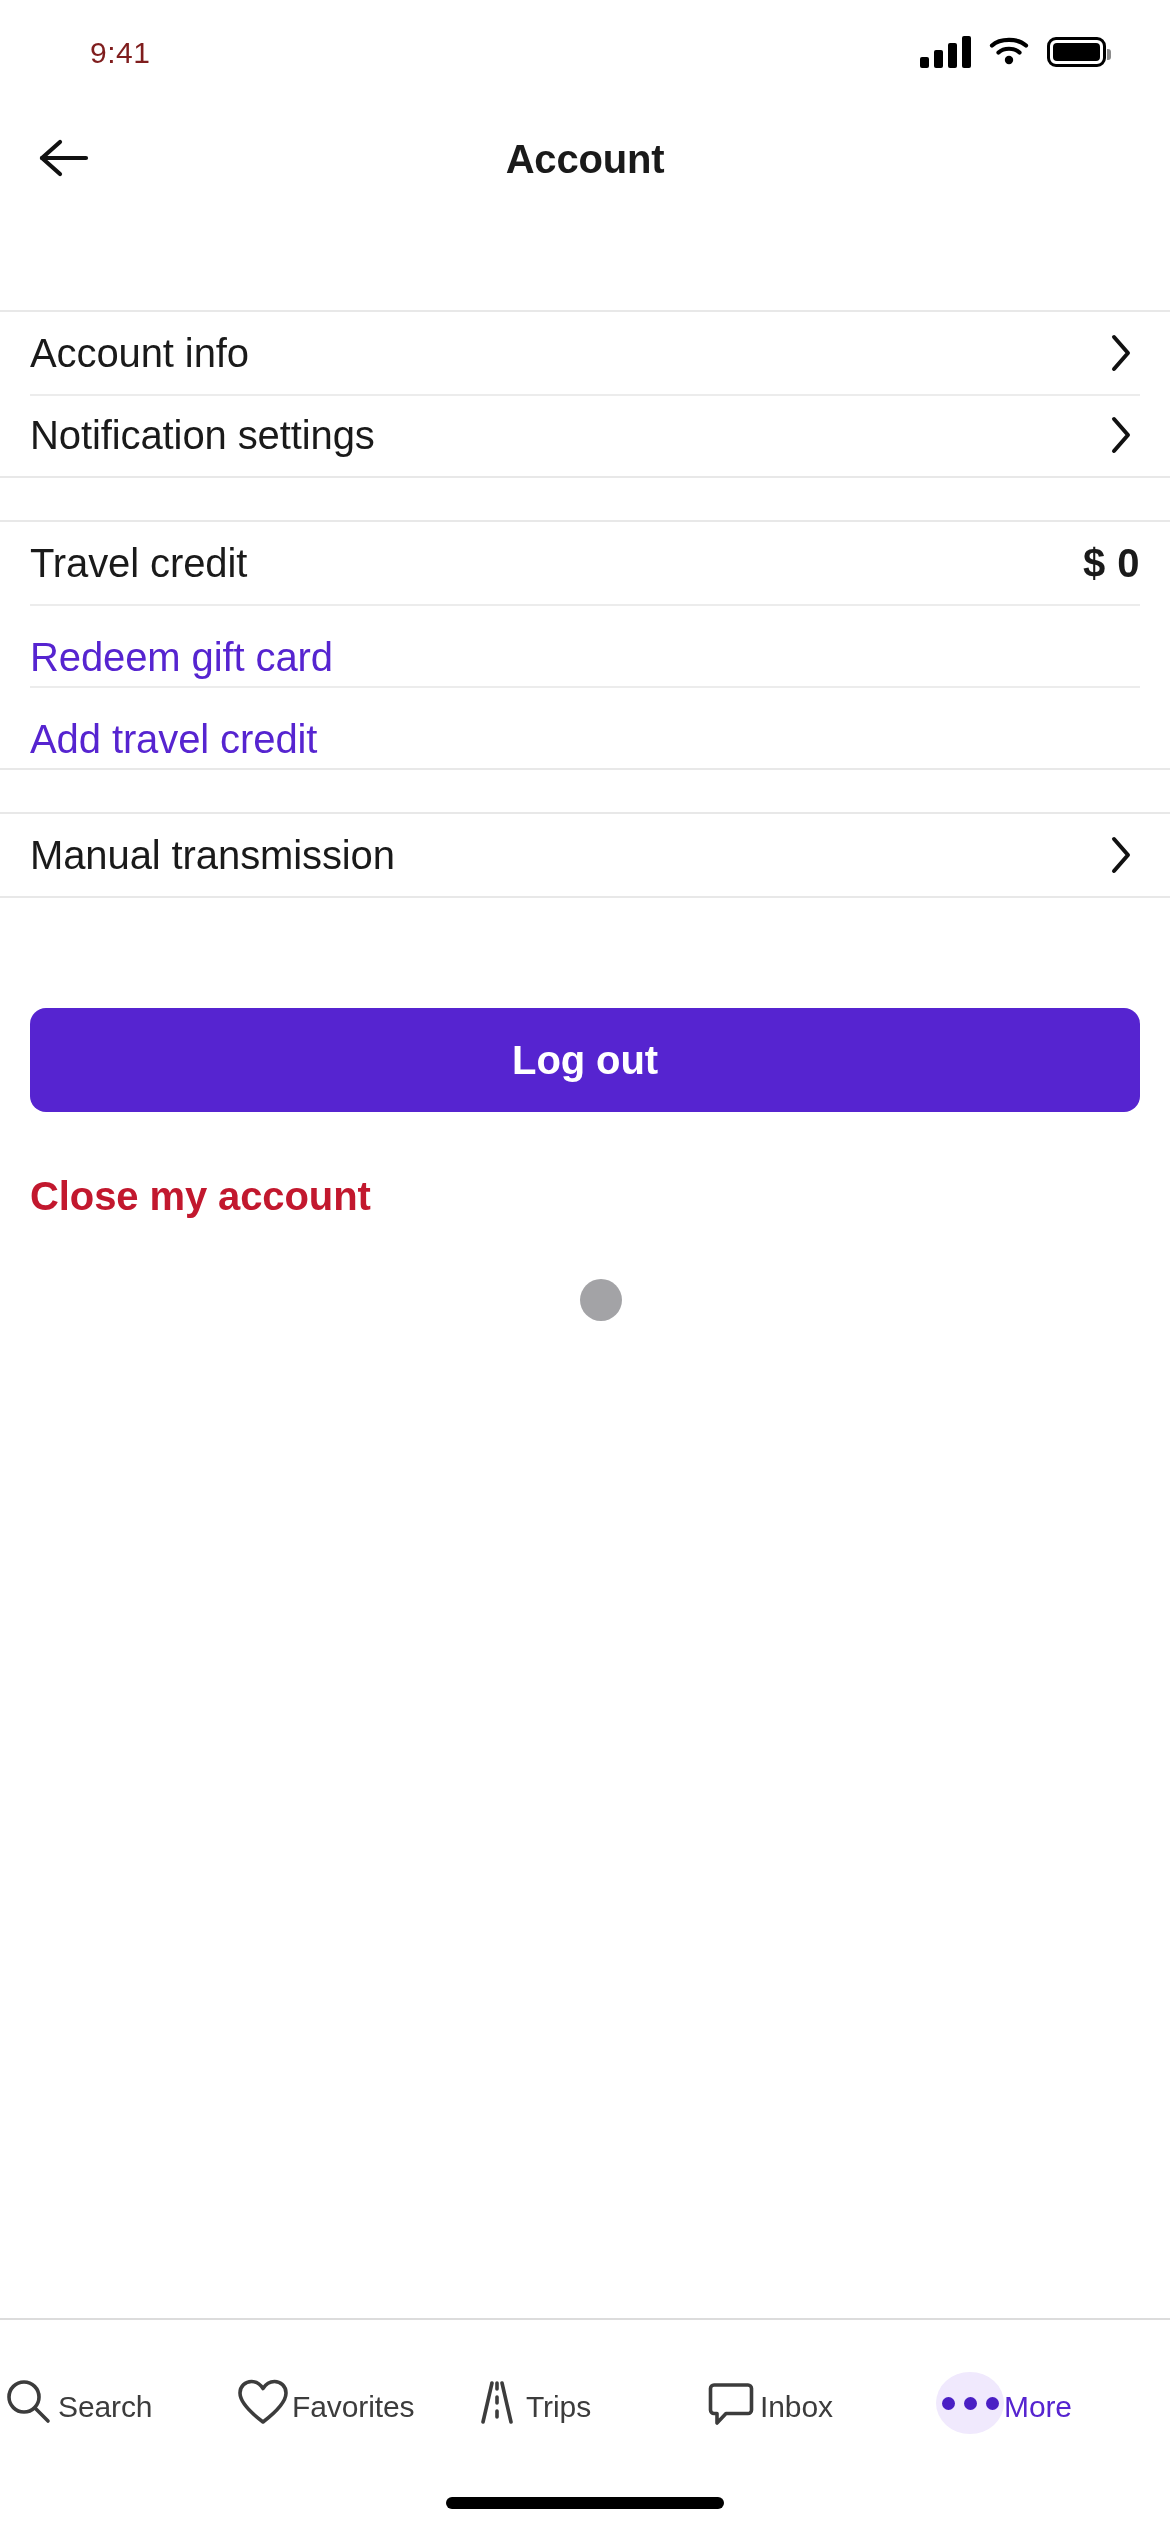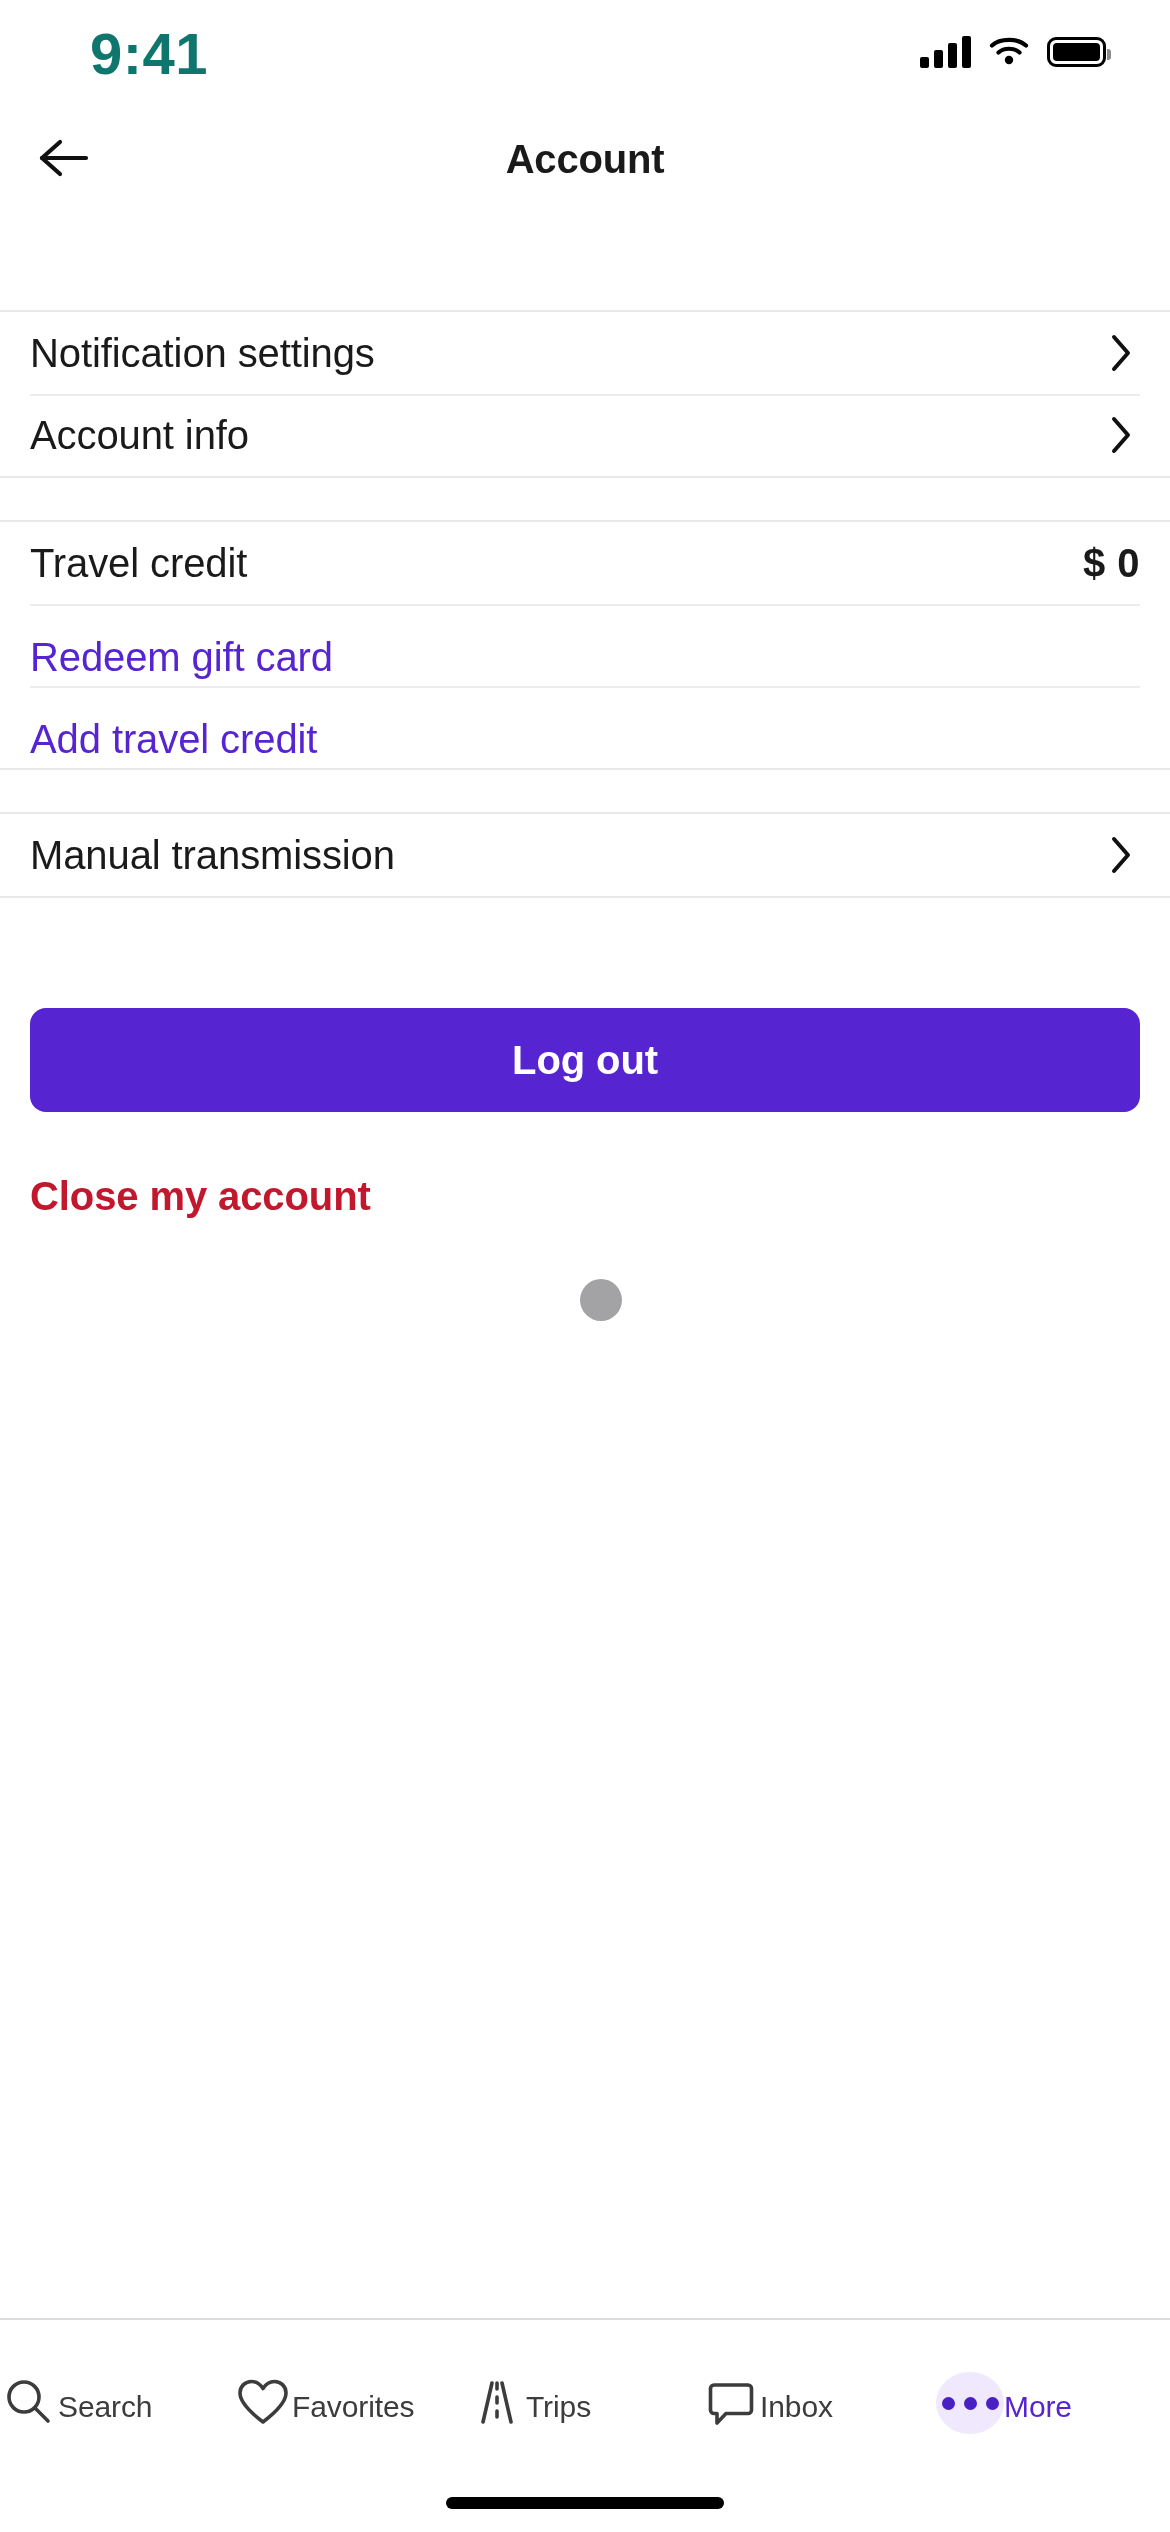--- a/index.html
+++ b/index.html
@@ -23,23 +23,23 @@
   
   .status-bar {
     height: 100px;
     flex: 0 0 100px;
     display: flex;
     align-items: center;
     justify-content: space-between;
     padding: 0 58px 0 58px;
   }
   .status-time {
-    font-size: 58px;
-    font-weight: 700;
-    color: #0f766e;
+    font-size: 30px;
+    font-weight: 400;
+    color: #7f1d1d;
     letter-spacing: 0.5px;
     padding-left: 32px;
     padding-top: 6px;
   }
   .status-icons {
     display: flex;
     align-items: center;
     gap: 18px;
     padding-right: 6px;
     padding-top: 4px;
@@ -291,29 +291,29 @@
     </button>
     <div class="nav-title">Account</div>
   </div>
 
   <div class="content">
 
     <div class="spacer-92"></div>
 
     <div class="group">
       <div class="row">
-        <span class="row-label">Notification settings</span>
+        <span class="row-label">Account info</span>
         <span class="chevron">
           <svg width="26" height="44" viewBox="0 0 26 44">
             <path d="M6 6 L20 22 L6 38" fill="none" stroke="#111" stroke-width="4" stroke-linecap="round" stroke-linejoin="round"></path>
           </svg>
         </span>
       </div>
       <div class="row">
-        <span class="row-label">Account info</span>
+        <span class="row-label">Notification settings</span>
         <span class="chevron">
           <svg width="26" height="44" viewBox="0 0 26 44">
             <path d="M6 6 L20 22 L6 38" fill="none" stroke="#111" stroke-width="4" stroke-linecap="round" stroke-linejoin="round"></path>
           </svg>
         </span>
       </div>
     </div>
 
     <div class="spacer-gap"></div>
 

